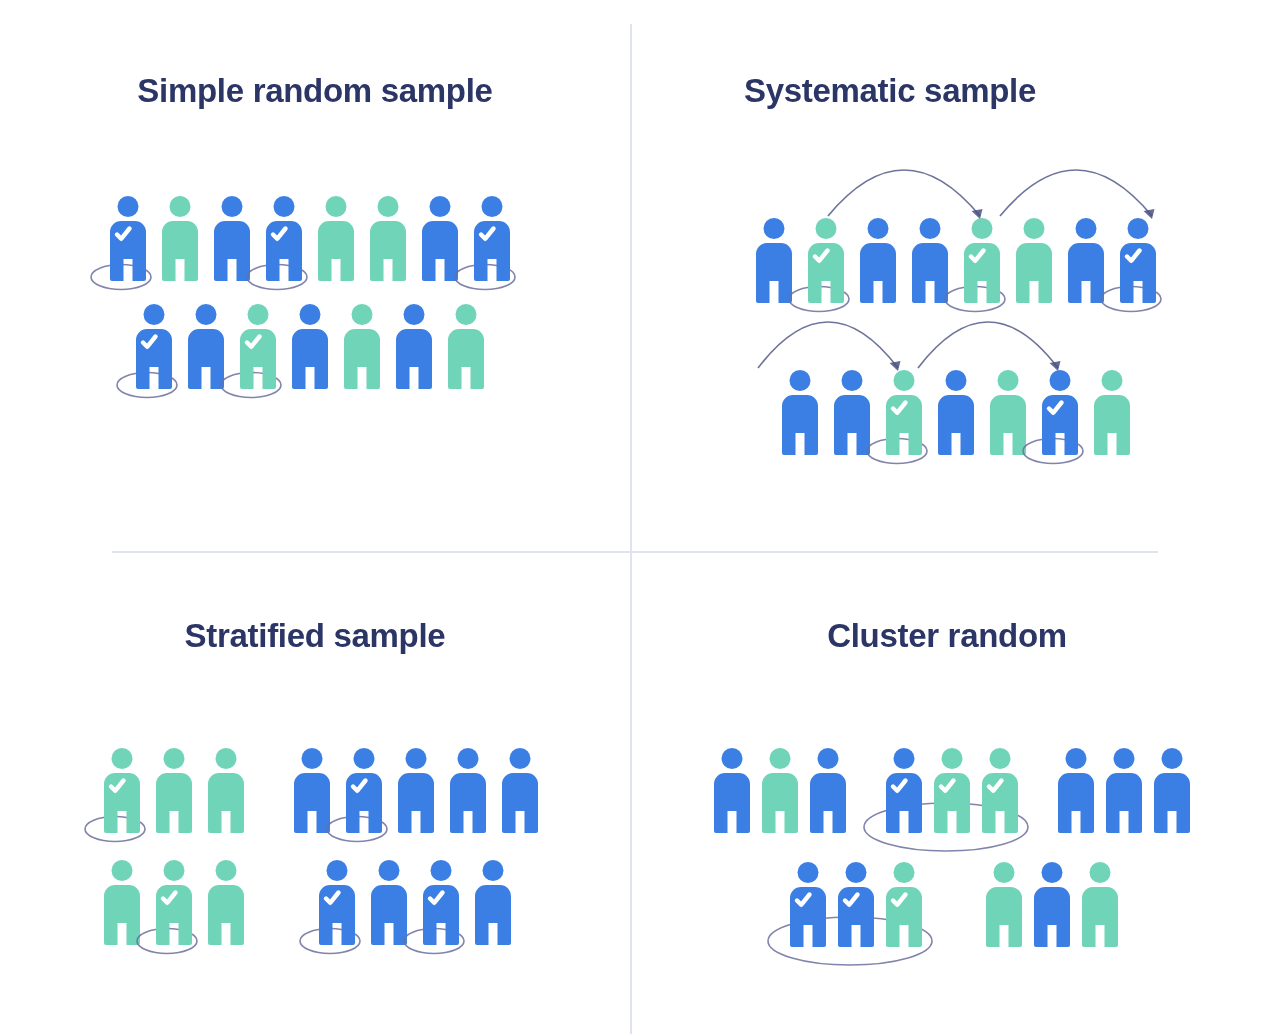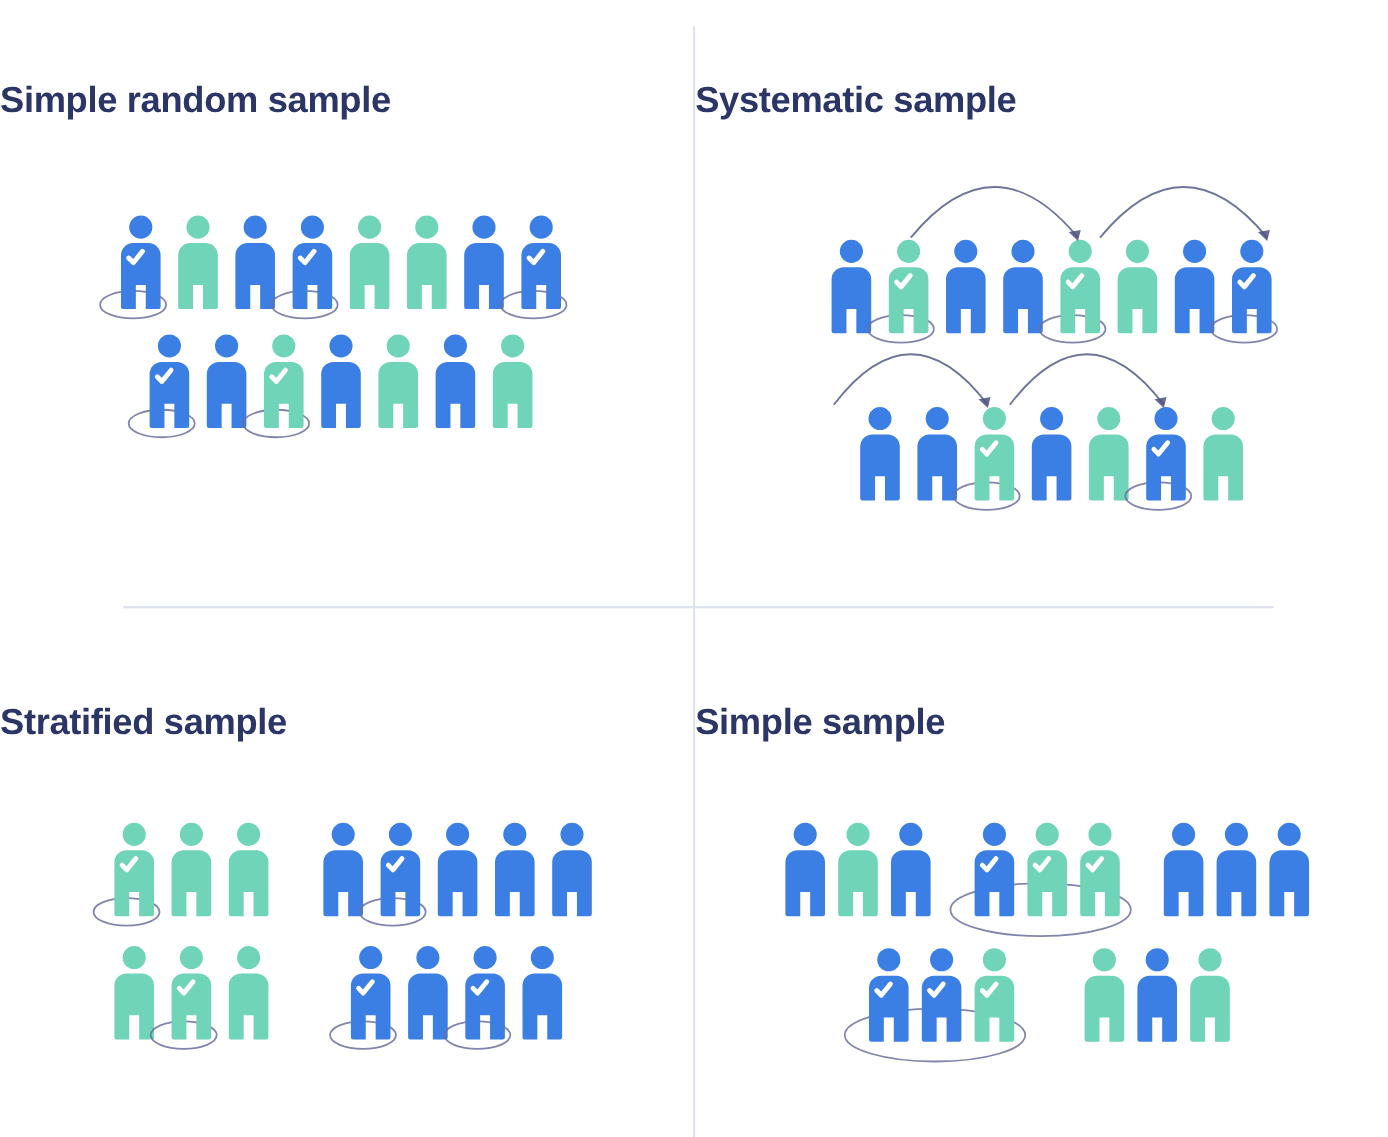--- a/index.html
+++ b/index.html
@@ -47,28 +47,29 @@
   #panel-simple   { left: 0px;   top: 24px;  width: 630px; height: 528px; }
   #panel-systematic { left: 632px; top: 24px; width: 516px; height: 528px; }
   #panel-stratified { left: 0px;   top: 553px; width: 630px; height: 481px; }
   #panel-cluster    { left: 632px; top: 553px; width: 630px; height: 481px; }
 
   .panel-title {
     position: absolute;
     top: 48px;
     left: 0;
     width: 100%;
+    text-align: center;
     font-size: 33px;
     font-weight: bold;
     color: #2b3566;
     letter-spacing: -0.3px;
   }
   #panel-stratified .panel-title,
   #panel-cluster .panel-title {
-    top: 84px;
+    top: 64px;
   }
 
   svg.people { display: block; }
 </style>
 </head>
 <body>
 
 <div id="board">
 
   <div class="divider-v"></div>
@@ -80,21 +81,21 @@
 
   <section class="panel" id="panel-systematic">
     <div class="panel-title">Systematic sample</div>
   </section>
 
   <section class="panel" id="panel-stratified">
     <div class="panel-title">Stratified sample</div>
   </section>
 
   <section class="panel" id="panel-cluster">
-    <div class="panel-title">Simple sample</div>
+    <div class="panel-title">Cluster random</div>
   </section>
 
   <svg class="people" id="figure-layer" width="1262" height="1034" viewBox="0 0 1262 1034" style="position:absolute;left:0;top:0;">
       <g>
         <g>
           <ellipse cx="121" cy="277" rx="30" ry="12.5" fill="none" stroke="#6b6f9c" stroke-width="1.6" opacity="0.85"></ellipse>
           <g>
             <circle cx="128" cy="206.5" r="10.5" fill="#3b7fe4"></circle>
             <path d="M 110 232 A 11 11 0 0 1 121 221 L 135 221 A 11 11 0 0 1 146 232 L 146 279 Q 146 281 144 281 L 132.5 281 Q 132.5 281 132.5 279 L 132.5 259 L 123.5 259 L 123.5 279 Q 123.5 281 123.5 281 L 112 281 Q 110 281 110 279 Z" fill="#3b7fe4"></path>
             <path d="M 117 234.5 L 121.2 238.8 L 129.5 228.5" fill="none" stroke="#ffffff" stroke-width="4.4" stroke-linecap="round" stroke-linejoin="round"></path>

